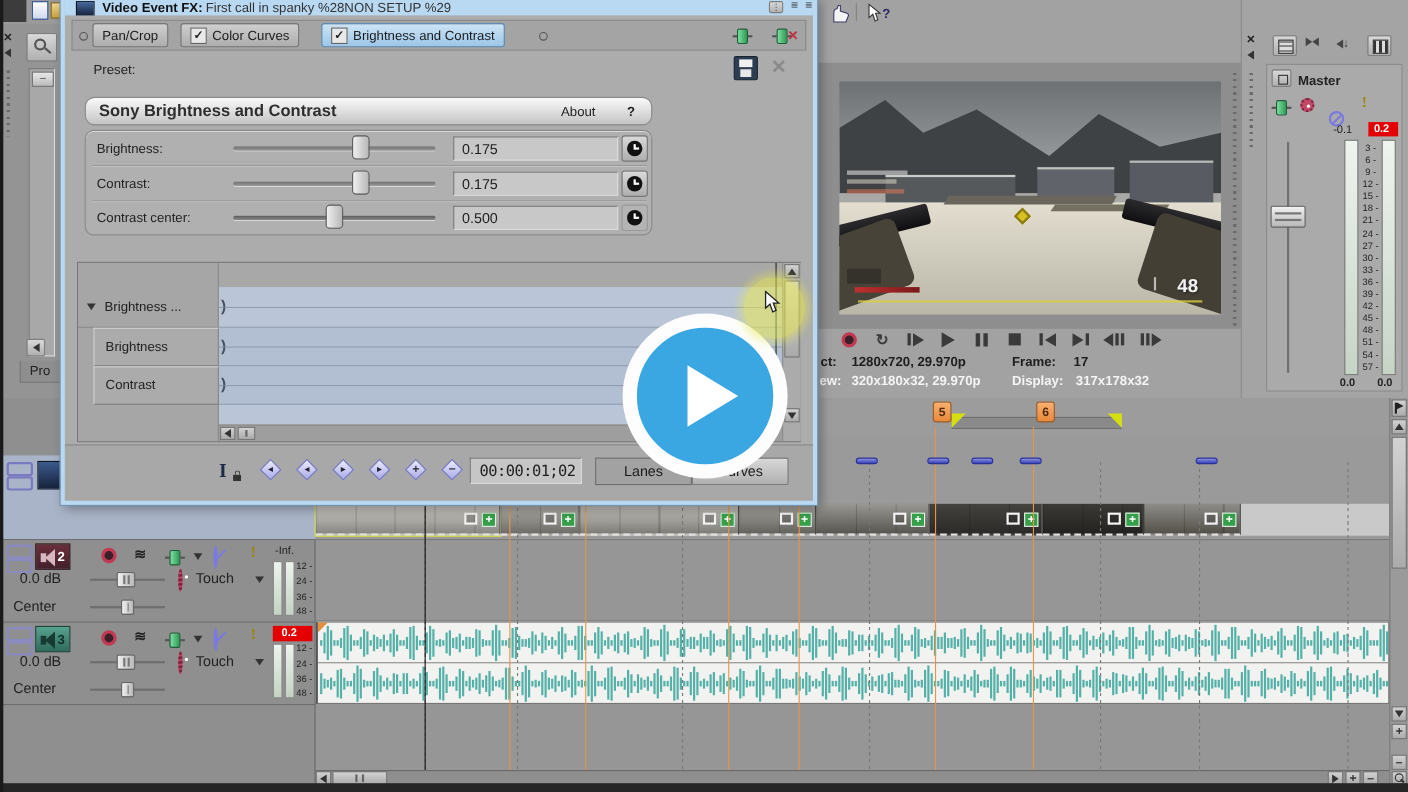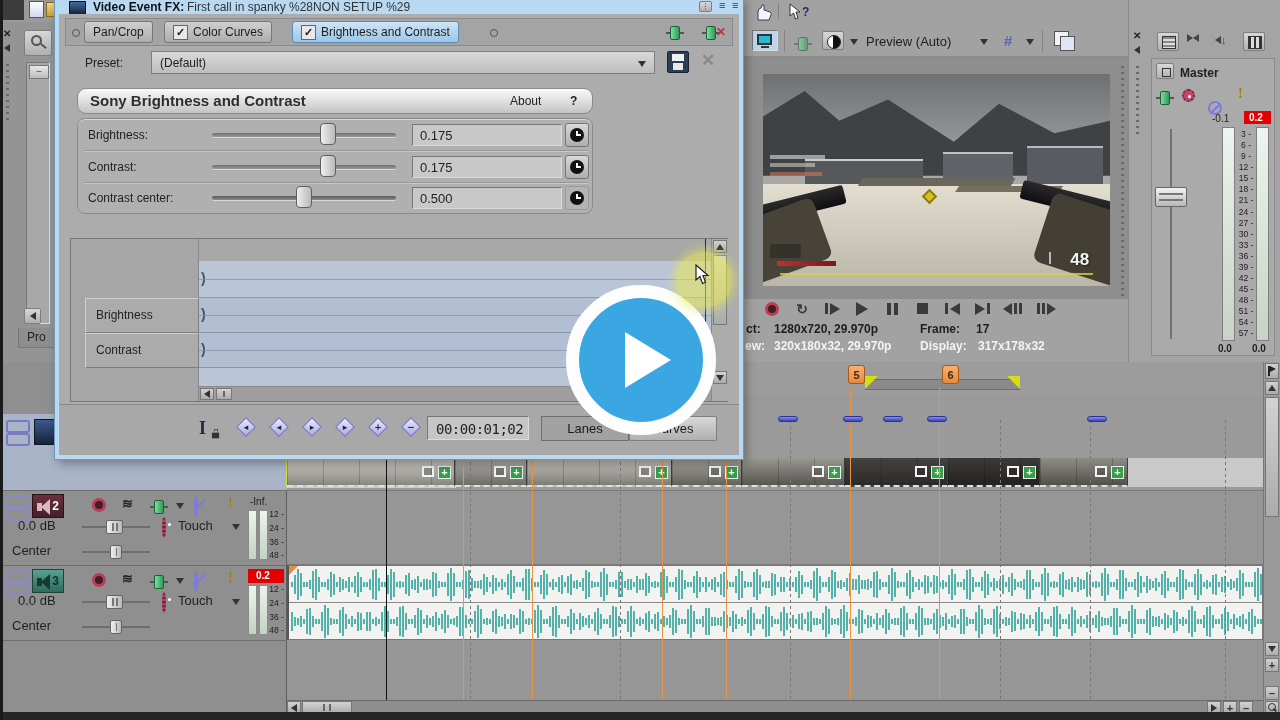--- a/index.html
+++ b/index.html
@@ -92,43 +92,20 @@
 
     <svg class="a" width="20" height="18" style="left:12px;top:4px;">
         <path d="M4 16 L4 8 Q4 4 7 4 L8 1 L10 1 L10 6 L16 8 Q18 9 17 11 L15 16 Z" fill="#f4f4f4" stroke="#3a3a6a"></path>
       </svg>
     <div class="a" style="left:36px;top:3px;width:1px;height:16px;background:#818181;"></div>
     <svg class="a" width="16" height="18" style="left:46px;top:3px;">
         <path d="M2 1 L2 13 L5.5 10 L7.5 16 L10 15 L8 9 L12 9 Z" fill="#fff" stroke="#333"></path>
       </svg>
     <div class="tx" style="left:60px;top:5px;font-size:12px;font-weight:bold;color:#2a2a6a;">?</div>
 
-    <div class="a" style="left:0px;top:26px;width:390px;height:30px;background:#a2a2a2;border-bottom:1px solid #8a8a8a;">
-      <div class="a sunken" style="left:10px;top:4px;width:26px;height:21px;background:#bcd6ea;">
-        <span class="a" style="left:4px;top:3px;width:15px;height:11px;background:#28b8d8;border:2px solid #333;box-sizing:border-box;"></span>
-        <span class="a" style="left:8px;top:15px;width:8px;height:2px;background:#333;"></span>
-      </div>
-      <div class="a" style="left:42px;top:4px;width:1px;height:22px;background:#848484;"></div>
-      <div class="a plug" style="left:52px;top:11px;opacity:.55;">
-          <b></b>
-          <span></span>
-          <b></b>
-        </div>
-      <div class="a btn3d" style="left:80px;top:5px;width:22px;height:19px;">
-        <span class="a" style="left:4px;top:3px;width:12px;height:12px;border-radius:50%;border:1px solid #222;background:linear-gradient(90deg,#fff 45%,#111 45%);"></span>
-      </div>
-      <div class="a tri-dn" style="left:108px;top:13px;"></div>
-      <div class="tx" style="left:124px;top:8px;font-size:13px;color:#1e1e1e;">Preview (Auto)</div>
-      <div class="a tri-dn" style="left:238px;top:13px;"></div>
-      <div class="tx" style="left:262px;top:6px;font-size:15px;color:#5a6ab0;font-weight:bold;">#</div>
-      <div class="a tri-dn" style="left:284px;top:13px;"></div>
-      <div class="a" style="left:300px;top:4px;width:1px;height:22px;background:#848484;"></div>
-      <div class="a" style="left:312px;top:5px;width:13px;height:13px;background:#f4f4f4;border:1px solid #555;"></div>
-      <div class="a" style="left:318px;top:10px;width:13px;height:13px;background:#dfe4f6;border:1px solid #555;"></div>
-    </div>
 
     <div class="a" style="left:0;top:57px;width:390px;height:242px;background:#8e8e8e;">
       <div class="a" style="left:21px;top:17px;width:347px;height:212px;overflow:hidden;background:linear-gradient(180deg,#6e7173 0%,#8f9294 28%,#a8a9a6 46%);">
         <div class="a" style="left:0;top:0;width:100%;height:100%;clip-path:polygon(0 20%,12% 8%,22% 22%,36% 12%,55% 32%,68% 14%,84% 28%,100% 22%,100% 48%,0 48%);background:#3e4244;"></div>
         <div class="a" style="left:12%;top:40%;width:34%;height:14%;background:#55595c;border-top:2px solid #c9ccc9;"></div>
         <div class="a" style="left:52%;top:37%;width:20%;height:16%;background:#60646a;border-top:2px solid #bfc2bf;"></div>
         <div class="a" style="left:76%;top:34%;width:22%;height:22%;background:#585c62;border-top:2px solid #b8bbb8;"></div>
         <div class="a" style="left:0;top:52%;width:100%;height:48%;background:linear-gradient(180deg,#e3ded0,#c9c5b7 60%,#bab6a8);"></div>
         <div class="a" style="left:28%;top:49%;width:44%;height:4%;background:#6a665c;transform:skewX(-30deg);"></div>
         <div class="a" style="left:56%;top:53%;width:30%;height:3%;background:#74705f;transform:skewX(-35deg);"></div>
@@ -1200,24 +1177,20 @@
         </span>
       <span class="a plug" style="left:636px;top:7px;">
           <b></b>
           <span></span>
           <b></b>
         </span>
       <span class="tx" style="left:650px;top:6px;font-size:12px;font-weight:bold;color:#c03040;">✕</span>
     </div>
 
     <div class="tx" style="left:26px;top:56px;font-size:12px;">Preset:</div>
-    <div class="a" style="left:92px;top:51px;width:504px;height:23px;background:linear-gradient(180deg,#d9d9d9,#bdbdbd);border:1px solid #7e7e7e;box-sizing:border-box;">
-      <span class="tx" style="left:8px;top:4px;font-size:12px;">(Default)</span>
-      <span class="a tri-dn" style="left:486px;top:9px;"></span>
-    </div>
     <div class="a" style="left:608px;top:51px;width:20px;height:20px;background:#2e3e52;border:1px solid #1a2430;border-radius:2px;">
       <span class="a" style="left:4px;top:2px;width:12px;height:7px;background:#f0f0f0;"></span>
       <span class="a" style="left:5px;top:11px;width:10px;height:7px;background:#e8e8e8;"></span>
     </div>
     <div class="tx" style="left:642px;top:50px;font-size:17px;font-weight:bold;color:#8a8a8a;">✕</div>
 
     <div class="a" style="left:18px;top:88px;width:516px;height:26px;border-radius:9px;background:linear-gradient(180deg,#fafafa,#c4c4c4);border:1px solid #8a8a8a;box-sizing:border-box;">
       <span class="tx" style="left:12px;top:3px;font-size:15px;font-weight:bold;color:#2e2e2e;">Sony Brightness and Contrast</span>
       <span class="tx" style="left:432px;top:5px;font-size:12px;">About</span>
       <span class="tx" style="left:492px;top:5px;font-size:12px;font-weight:bold;">?</span>
@@ -1254,20 +1227,24 @@
           <span class="tx" style="left:7px;top:3px;font-size:13px;">0.500</span>
         </div>
       <div class="clockbtn" style="left:487px;top:67px;background:#b4b4b4;border-color:#999;">
           <span class="clockface"></span>
         </div>
     </div>
 
     <div class="a" style="left:11px;top:238px;width:658px;height:164px;border:1px solid #777;background:#a8a8a8;box-sizing:border-box;">
 
       <div class="a" style="left:0;top:0;width:128px;height:100%;background:#a6a6a6;border-right:1px solid #888;box-sizing:border-box;">
+        <div class="a" style="left:0;top:22px;width:100%;height:37px;border-bottom:1px solid #8a8a8a;box-sizing:border-box;">
+          <span class="a tri-dn" style="left:8px;top:15px;"></span>
+          <span class="tx" style="left:24px;top:11px;font-size:12px;">Brightness ...</span>
+        </div>
         <div class="a" style="left:14px;top:59px;width:114px;height:35px;background:#ababab;border:1px solid;border-color:#cfcfcf #7e7e7e #7e7e7e #cfcfcf;box-sizing:border-box;">
           <span class="tx" style="left:10px;top:9px;font-size:12px;">Brightness</span>
         </div>
         <div class="a" style="left:14px;top:94px;width:114px;height:35px;background:#ababab;border:1px solid;border-color:#cfcfcf #7e7e7e #7e7e7e #cfcfcf;box-sizing:border-box;">
           <span class="tx" style="left:10px;top:9px;font-size:12px;">Contrast</span>
         </div>
       </div>
 
 
       <div class="a kfrow-line" style="left:128px;top:22px;width:512px;height:37px;background:#bac6d8;border-bottom:1px solid rgba(110,122,142,.6);box-sizing:border-box;">

